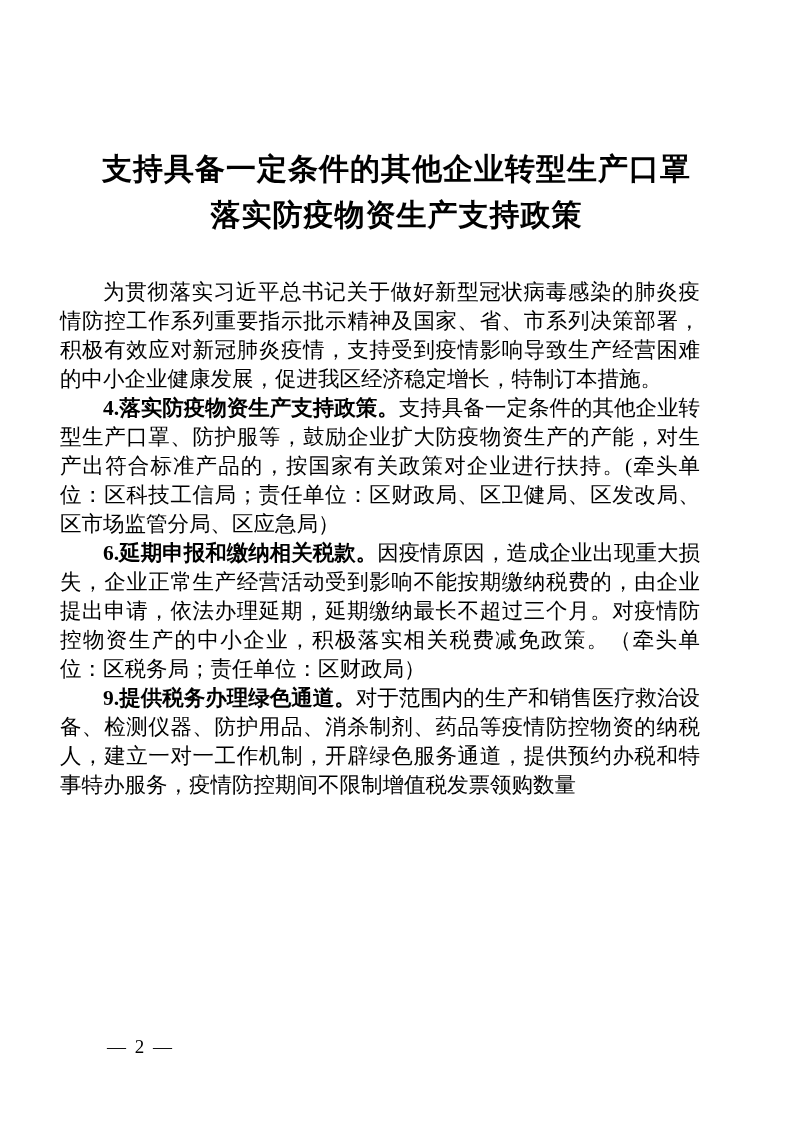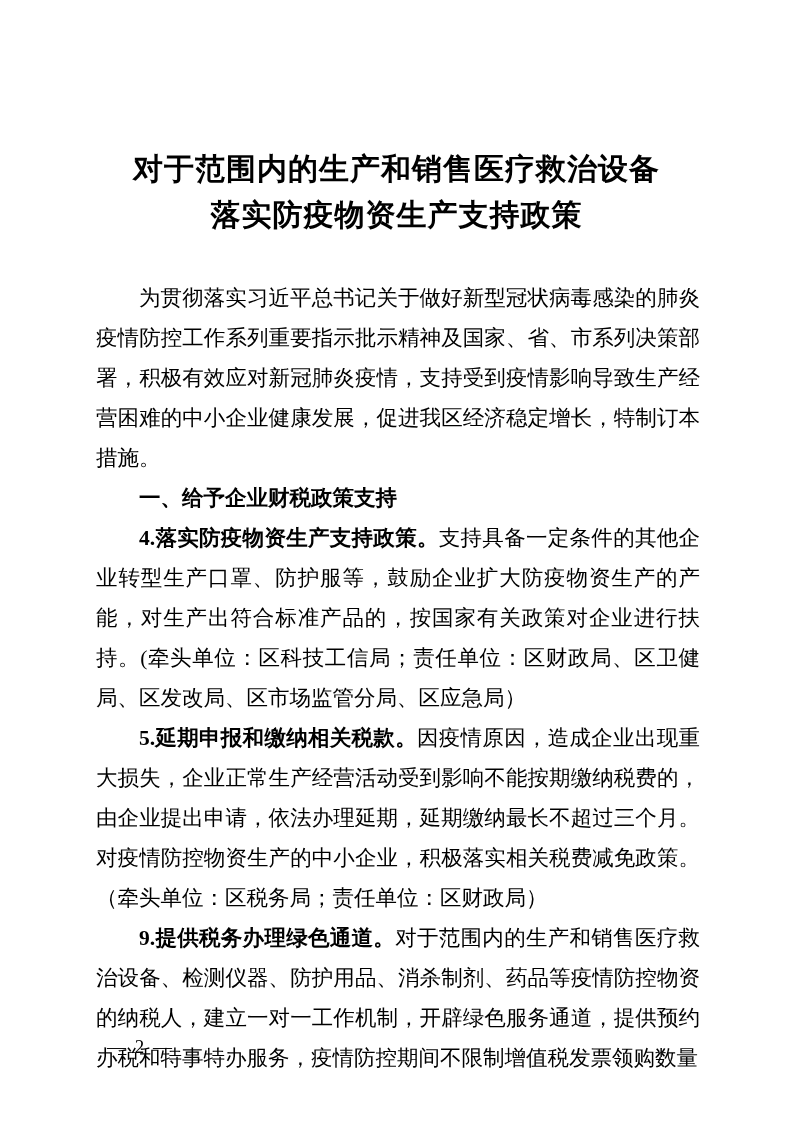--- a/index.html
+++ b/index.html
@@ -18,23 +18,23 @@
   }
   .title {
     padding-top: 146px;
     text-align: center;
     font-size: 30px;
     font-weight: bold;
     line-height: 46px;
     letter-spacing: 1px;
   }
   .content {
-    margin: 40px 93px 0 96px;
+    margin: 40px 93px 0 60px;
     font-size: 21.5px;
-    line-height: 40px;
+    line-height: 29px;
     text-align: justify;
     text-justify: inter-ideograph;
   }
   .content p {
     margin: 0;
     text-indent: 2em;
   }
   .content p.heading {
     font-family: "Liberation Sans", "DejaVu Sans", sans-serif;
     font-weight: bold;
@@ -50,24 +50,23 @@
     font-size: 19px;
     letter-spacing: 2px;
     font-family: "Liberation Serif", "DejaVu Serif", serif;
   }
 </style>
 </head>
 <body>
 
 <div class="page">
   <div class="title">
-    <div>对于范围内的生产和销售医疗救治设备</div>
+    <div>支持具备一定条件的其他企业转型生产口罩</div>
     <div>落实防疫物资生产支持政策</div>
   </div>
   <div class="content">
       <p class="para">为贯彻落实习近平总书记关于做好新型冠状病毒感染的肺炎疫情防控工作系列重要指示批示精神及国家、省、市系列决策部署，积极有效应对新冠肺炎疫情，支持受到疫情影响导致生产经营困难的中小企业健康发展，促进我区经济稳定增长，特制订本措施。</p>
-      <p class="heading">一、给予企业财税政策支持</p>
       <p class="para item"><span class="lead">4.落实防疫物资生产支持政策。</span>支持具备一定条件的其他企业转型生产口罩、防护服等，鼓励企业扩大防疫物资生产的产能，对生产出符合标准产品的，按国家有关政策对企业进行扶持。(牵头单位：区科技工信局；责任单位：区财政局、区卫健局、区发改局、区市场监管分局、区应急局）</p>
-      <p class="para item"><span class="lead">5.延期申报和缴纳相关税款。</span>因疫情原因，造成企业出现重大损失，企业正常生产经营活动受到影响不能按期缴纳税费的，由企业提出申请，依法办理延期，延期缴纳最长不超过三个月。对疫情防控物资生产的中小企业，积极落实相关税费减免政策。（牵头单位：区税务局；责任单位：区财政局）</p>
+      <p class="para item"><span class="lead">6.延期申报和缴纳相关税款。</span>因疫情原因，造成企业出现重大损失，企业正常生产经营活动受到影响不能按期缴纳税费的，由企业提出申请，依法办理延期，延期缴纳最长不超过三个月。对疫情防控物资生产的中小企业，积极落实相关税费减免政策。（牵头单位：区税务局；责任单位：区财政局）</p>
       <p class="para item"><span class="lead">9.提供税务办理绿色通道。</span>对于范围内的生产和销售医疗救治设备、检测仪器、防护用品、消杀制剂、药品等疫情防控物资的纳税人，建立一对一工作机制，开辟绿色服务通道，提供预约办税和特事特办服务，疫情防控期间不限制增值税发票领购数量</p>
     </div>
   <div class="footer">— 2 —</div>
 </div>
 
 </body></html>

